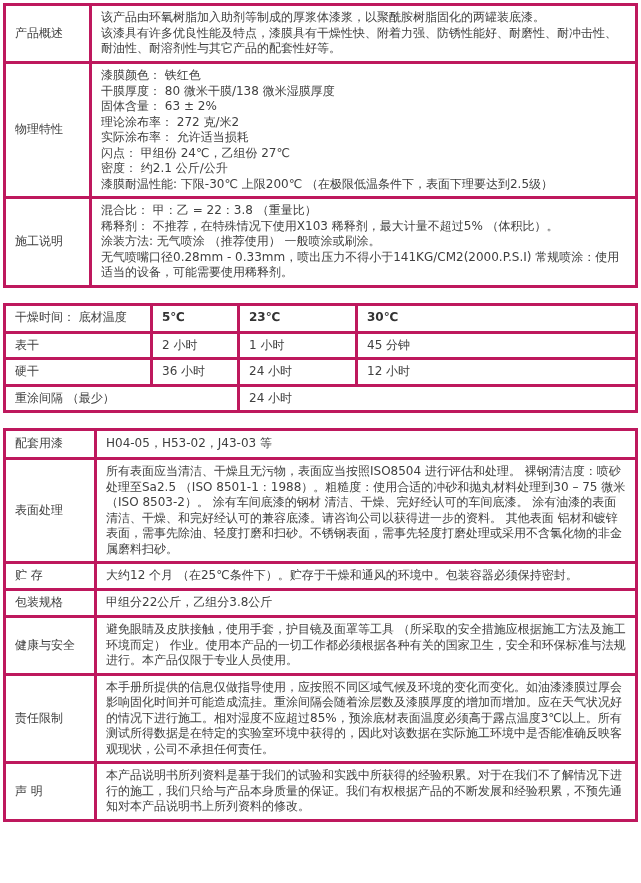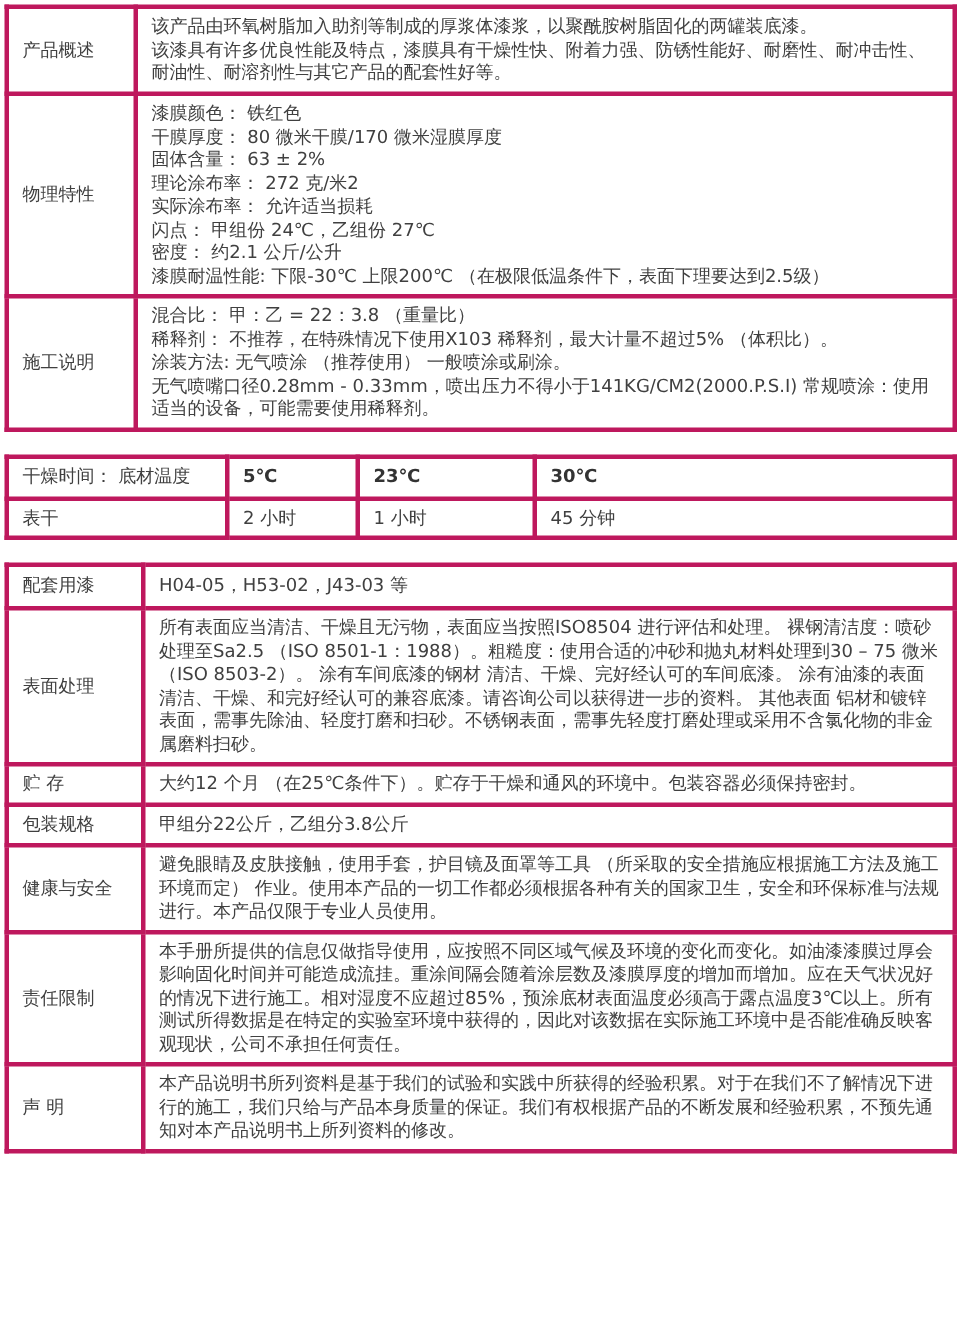--- a/index.html
+++ b/index.html
@@ -76,21 +76,21 @@
         <td class="lbl">产品概述</td>
         <td class="cnt">
           <div class="para">该产品由环氧树脂加入助剂等制成的厚浆体漆浆，以聚酰胺树脂固化的两罐装底漆。</div>
           <div class="para">该漆具有许多优良性能及特点，漆膜具有干燥性快、附着力强、防锈性能好、耐磨性、耐冲击性、耐油性、耐溶剂性与其它产品的配套性好等。</div>
         </td>
       </tr>
       <tr class="h130">
         <td class="lbl">物理特性</td>
         <td class="cnt">
           <div class="para">漆膜颜色： 铁红色</div>
-          <div class="para">干膜厚度： 80 微米干膜/170 微米湿膜厚度</div>
+          <div class="para">干膜厚度： 80 微米干膜/138 微米湿膜厚度</div>
           <div class="para">固体含量： 63 ± 2%</div>
           <div class="para">理论涂布率： 272 克/米2</div>
           <div class="para">实际涂布率： 允许适当损耗</div>
           <div class="para">闪点： 甲组份 24℃，乙组份 27℃</div>
           <div class="para">密度： 约2.1 公斤/公升</div>
           <div class="para">漆膜耐温性能: 下限-30℃ 上限200℃ （在极限低温条件下，表面下理要达到2.5级）</div>
         </td>
       </tr>
       <tr class="h84">
         <td class="lbl">施工说明</td>
@@ -118,20 +118,30 @@
         <td class="mid">干燥时间： 底材温度</td>
         <td class="mid bold-t">5℃</td>
         <td class="mid bold-t">23℃</td>
         <td class="mid bold-t">30℃</td>
       </tr>
       <tr class="h26">
         <td class="mid">表干</td>
         <td class="mid">2 小时</td>
         <td class="mid">1 小时</td>
         <td class="mid">45 分钟</td>
+      </tr>
+      <tr class="h26">
+        <td class="mid">硬干</td>
+        <td class="mid">36 小时</td>
+        <td class="mid">24 小时</td>
+        <td class="mid">12 小时</td>
+      </tr>
+      <tr class="h26">
+        <td class="mid" colspan="2">重涂间隔 （最少）</td>
+        <td class="mid" colspan="2">24 小时</td>
       </tr>
     </tbody>
   </table>
 
   <div class="gap"></div>
 
   <table>
     <colgroup>
         <col style="width:91px">
         <col>

